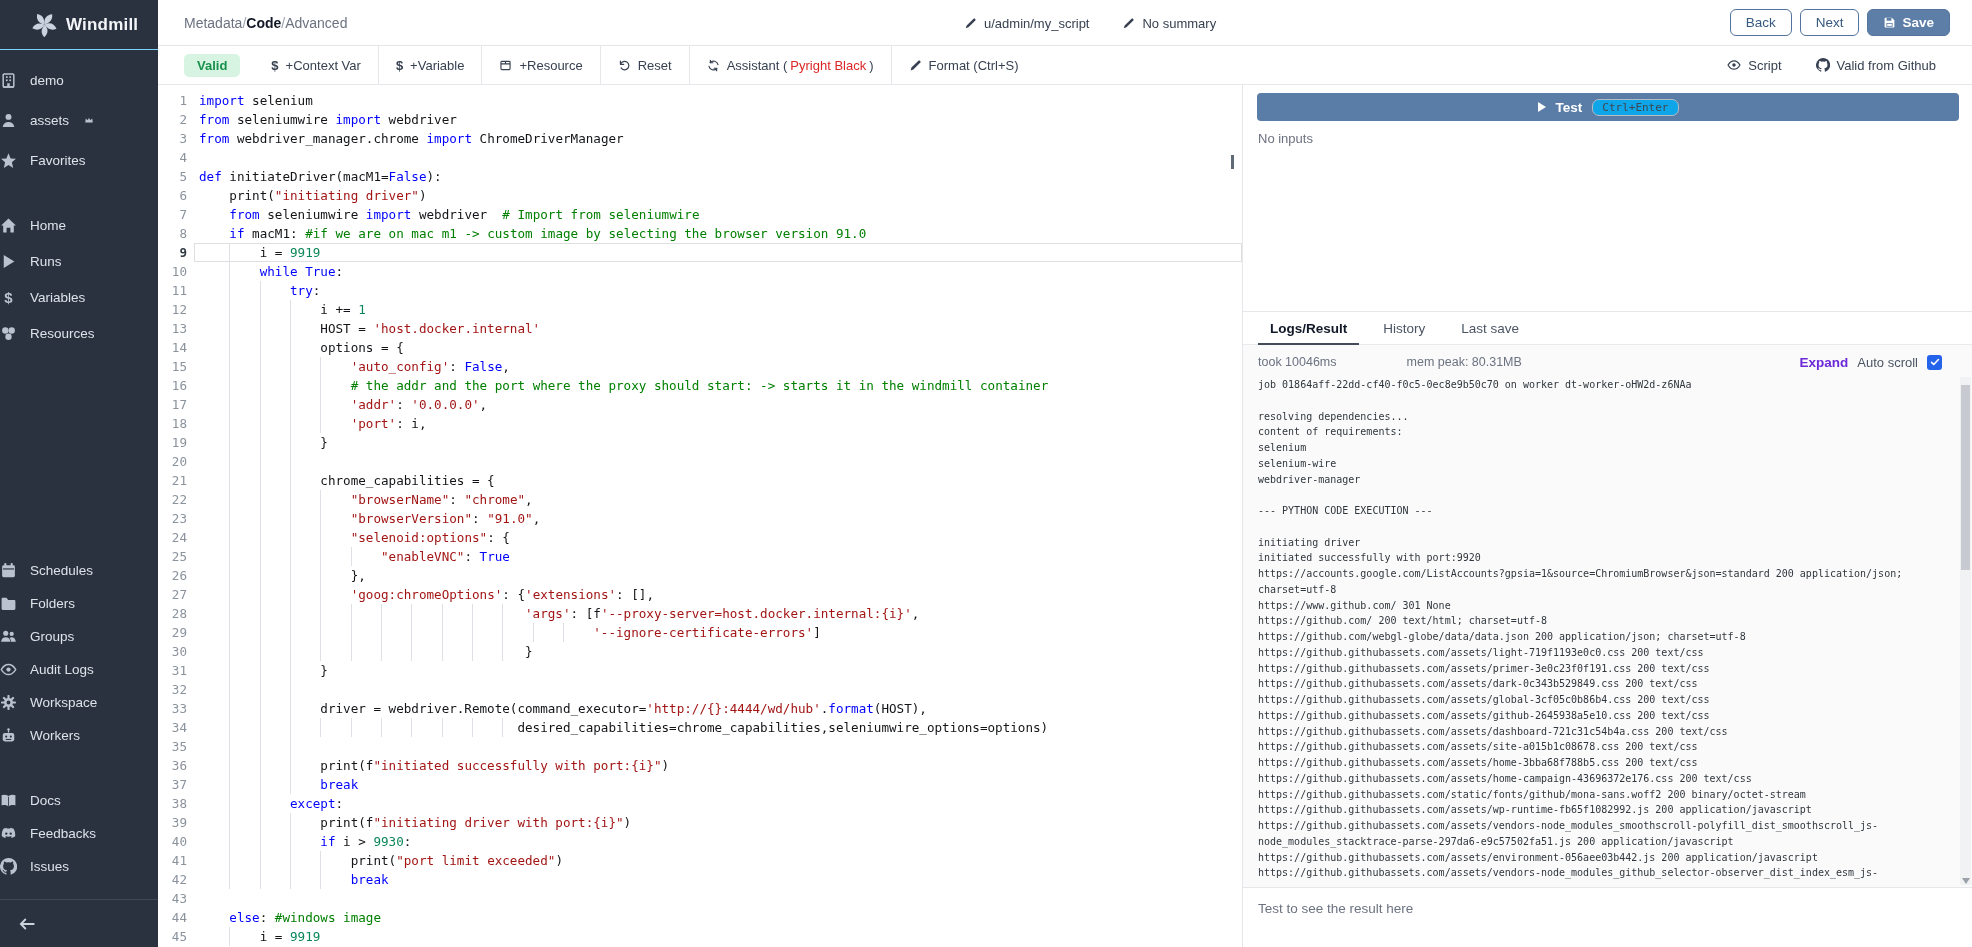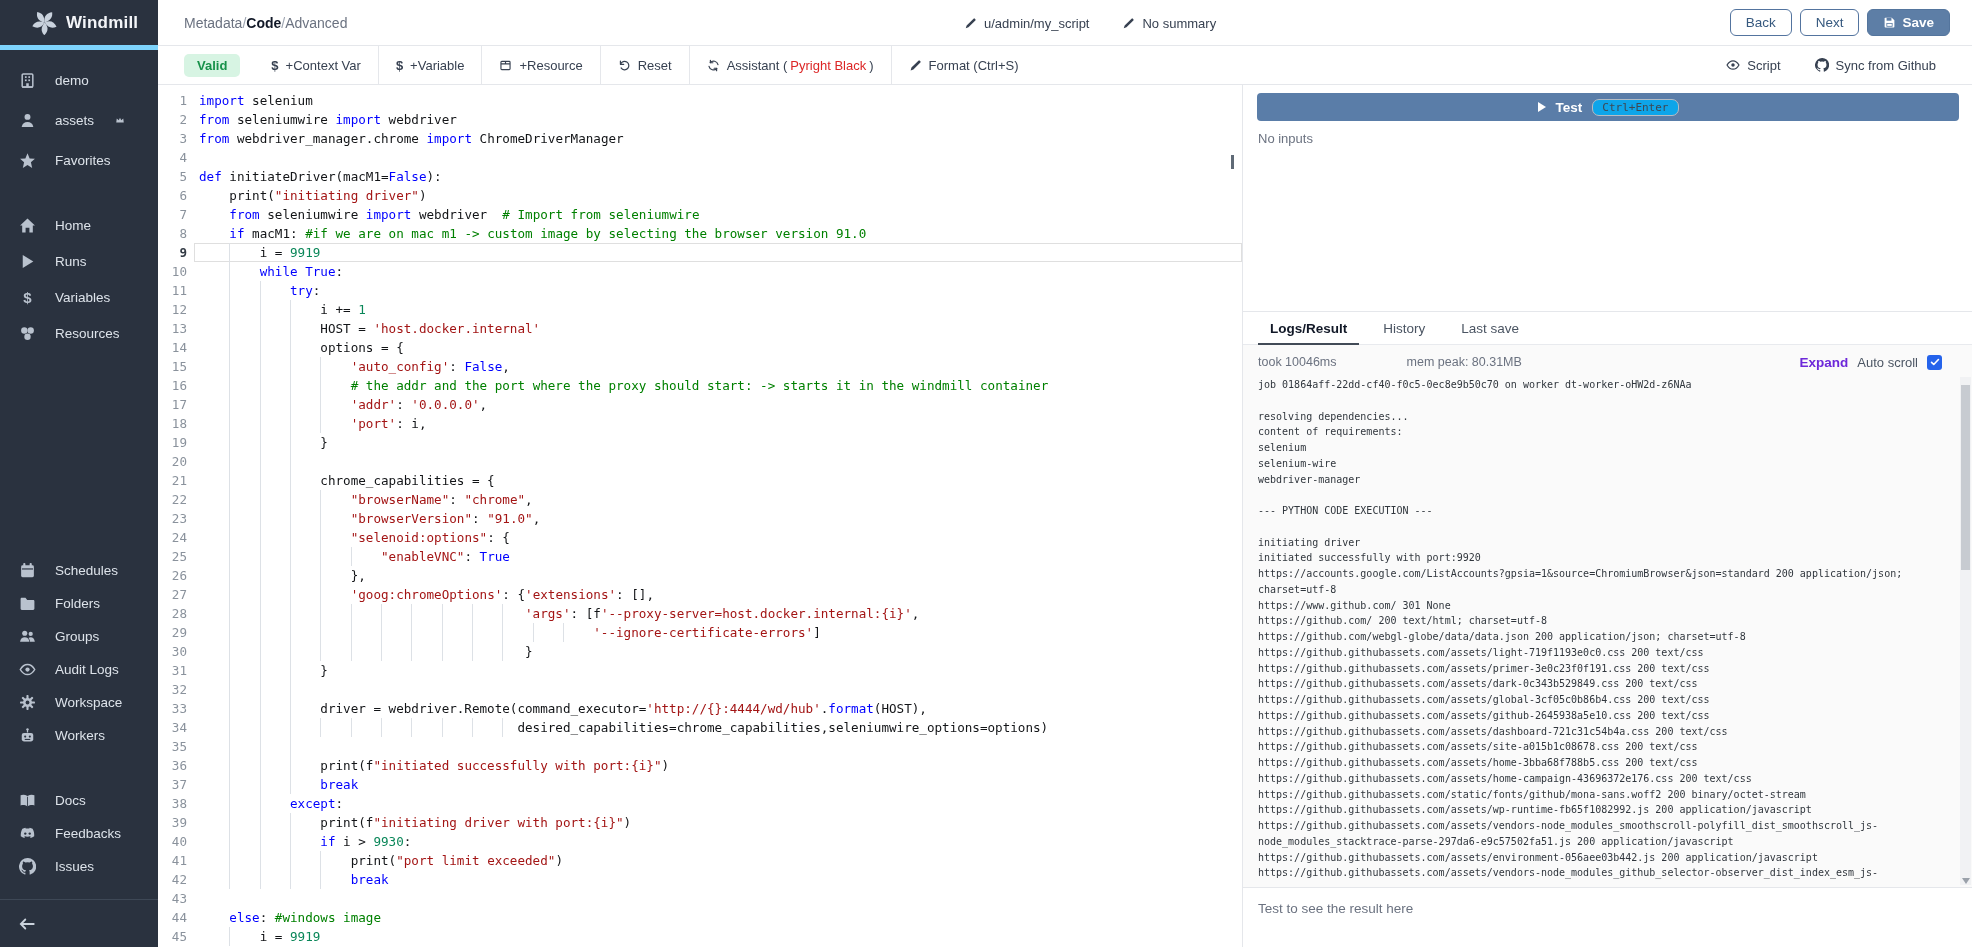--- a/index.html
+++ b/index.html
@@ -3,32 +3,32 @@
 <meta charset="utf-8">
 <style>
   * { box-sizing: border-box; margin: 0; padding: 0; }
   html,body { width:1972px; height:947px; overflow:hidden; }
   body { font-family:"Liberation Sans", sans-serif; background:#fff; color:#111827; }
   .page { width:1972px; height:947px; display:flex; position:relative; }
 
   
   .sidebar { width:158px; flex:none; background:#2a323f; display:flex; flex-direction:column; }
   .sb-logo { height:50px; display:flex; align-items:center; gap:9px; padding-left:32px;
-             border-bottom:5px solid #7dd3fc; cursor:pointer; }
+             border-bottom:1px solid #7dd3fc; cursor:pointer; }
   .sb-logo .ic svg { width:25px; height:25px; }
   .sb-logo-label { color:#f3f5f8; font-weight:bold; font-size:17px; letter-spacing:.2px; }
   .sb-group { flex:none; }
   .sb-top { margin-top:10px; }
   .sb-top .sb-item { height:40px; }
   .sb-nav { margin-top:27px; }
   .sb-nav .sb-item { height:36px; }
   .sb-admin { margin-top:203px; }
   .sb-admin .sb-item, .sb-footer .sb-item { height:33px; }
   .sb-footer { margin-top:32px; }
-  .sb-item { display:flex; align-items:center; gap:19px; padding-left:19px; cursor:pointer; color:#b9c2ce; }
+  .sb-item { display:flex; align-items:center; gap:13px; cursor:pointer; color:#b9c2ce; }
   .sb-label { color:#dde3ea; font-size:13.5px; font-weight:500; white-space:nowrap; }
   .ic { display:inline-flex; align-items:center; justify-content:center; }
   .sb-item .ic svg { width:17px; height:17px; }
   .ic-char { font-weight:bold; font-size:15px; width:17px; justify-content:center; color:#b9c2ce; }
   .sb-crown { margin-left:2px; display:inline-flex; }
   .sb-crown svg { width:10px; height:10px; }
   .sb-bottom { margin-top:auto; border-top:1px solid #3e4856; height:48px; display:flex; align-items:center; }
   .sb-collapse { margin-left:12px; padding:6px; cursor:pointer; color:#cbd3dd; display:inline-flex; }
   .sb-collapse svg { width:18px; height:18px; }
 
@@ -429,21 +429,21 @@
               </svg>
             </span>
             <span>Script</span>
           </div>
           <div class="tb-btn">
             <span class="ic">
               <svg viewBox="0 0 16 16" fill="currentColor">
                 <path d="M8 0a8 8 0 0 0-2.53 15.59c.4.07.55-.17.55-.38v-1.33c-2.23.48-2.7-1.07-2.7-1.07-.36-.92-.89-1.17-.89-1.17-.73-.5.06-.49.06-.49.8.06 1.23.83 1.23.83.72 1.23 1.88.87 2.34.67.07-.52.28-.87.5-1.07-1.78-.2-3.64-.89-3.64-3.95 0-.87.31-1.59.82-2.15-.08-.2-.36-1.02.08-2.12 0 0 .67-.21 2.2.82a7.66 7.66 0 0 1 4 0c1.53-1.03 2.2-.82 2.2-.82.44 1.1.16 1.92.08 2.12.51.56.82 1.28.82 2.15 0 3.07-1.87 3.75-3.65 3.95.29.25.54.73.54 1.48v2.2c0 .21.15.46.55.38A8 8 0 0 0 8 0Z"></path>
               </svg>
             </span>
-            <span>Sync from Github</span>
+            <span>Valid from Github</span>
           </div>
         </div>
     </div>
 
     <div class="content">
 
       <div class="editor" id="editor">
         <div id="code-lines">
             <div class="cl"><span class="cl-gutter">1</span><span class="lc"><span class="tk-k">import</span><span class="tk-t"> selenium</span></span></div>
             <div class="cl"><span class="cl-gutter">2</span><span class="lc"><span class="tk-k">from</span><span class="tk-t"> seleniumwire </span><span class="tk-k">import</span><span class="tk-t"> webdriver</span></span></div>

